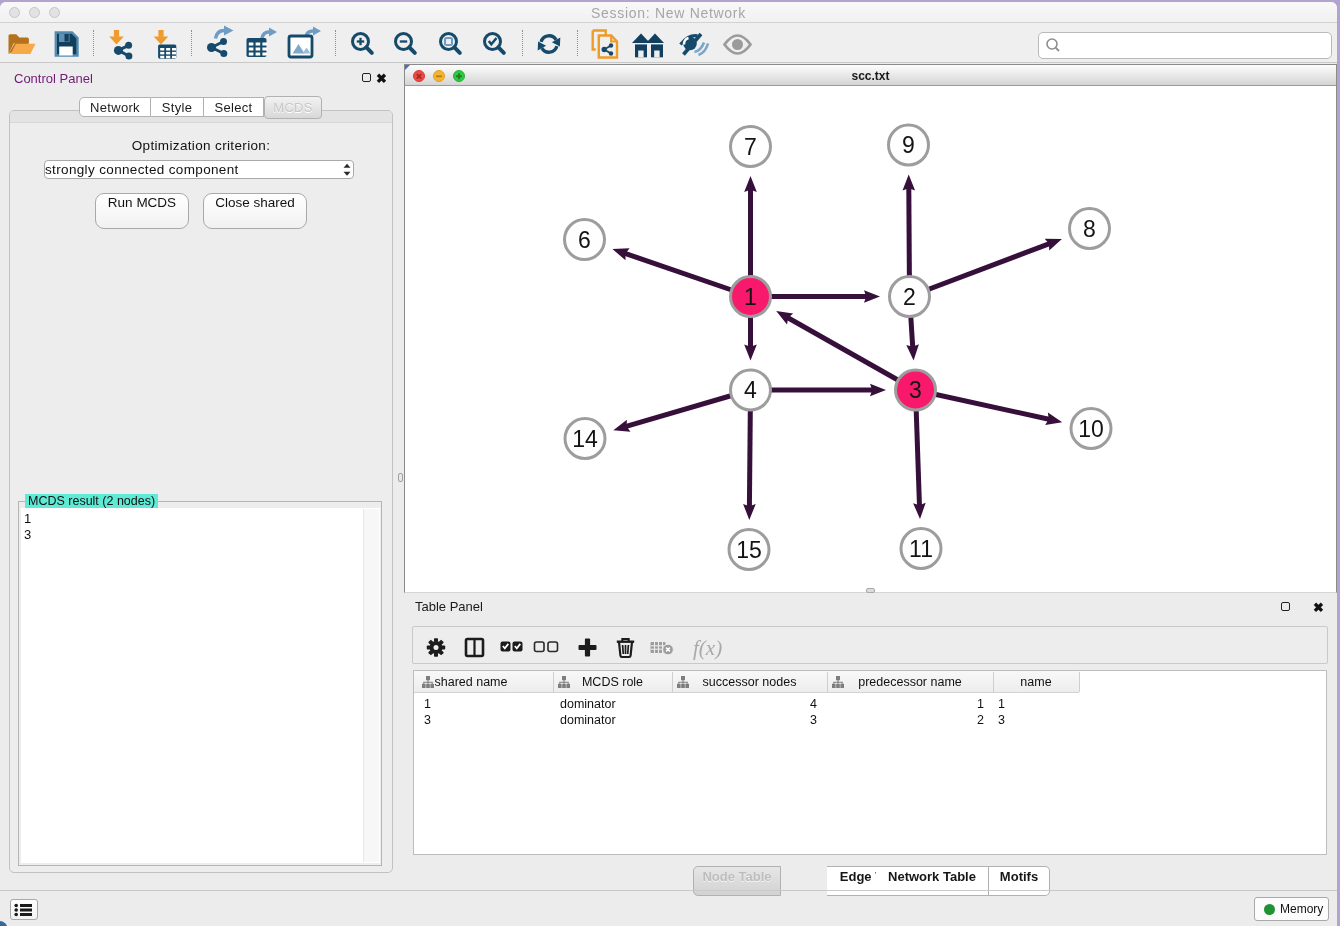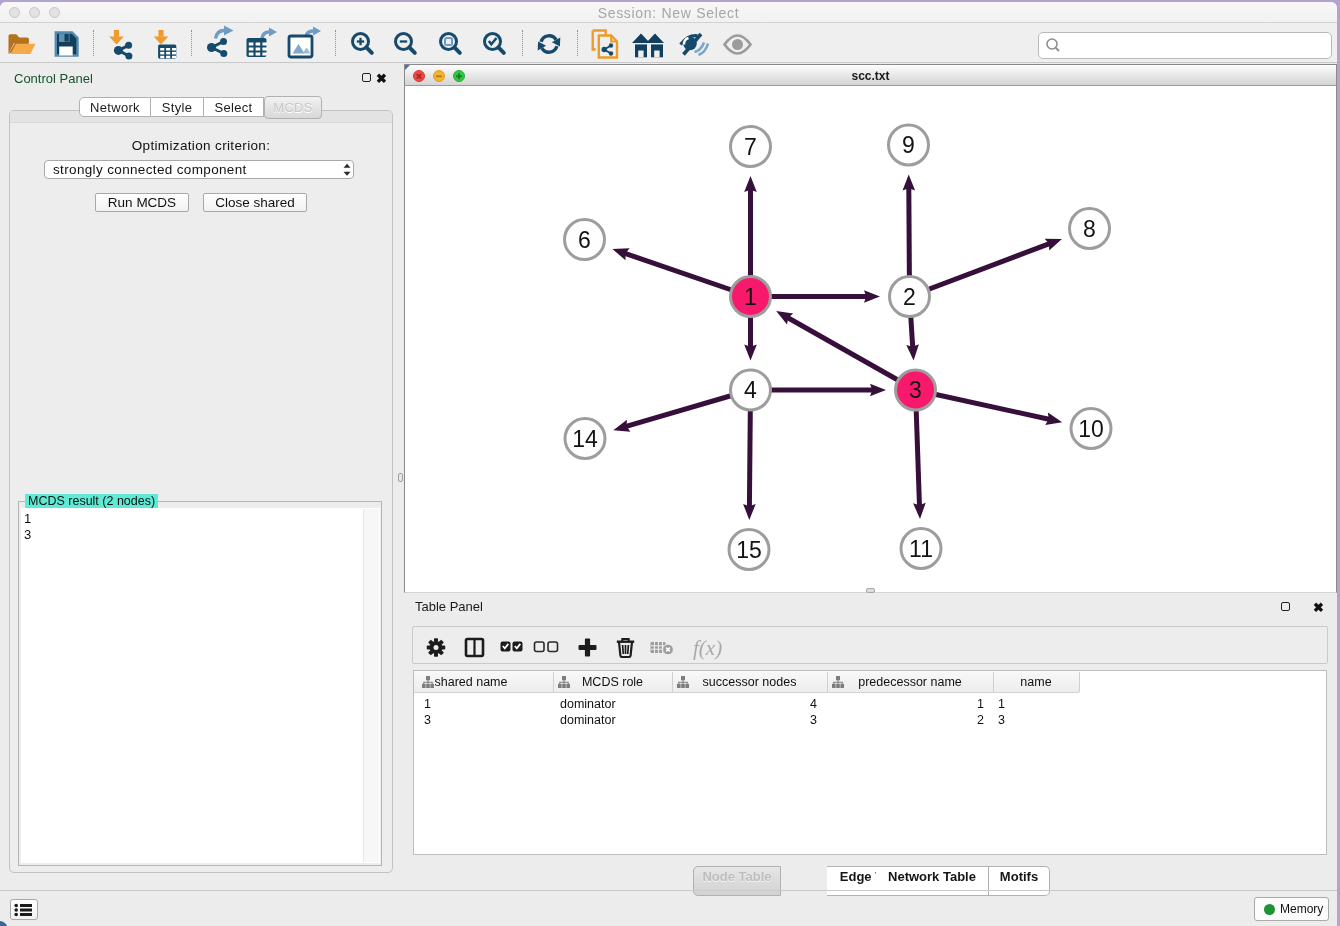--- a/index.html
+++ b/index.html
@@ -5,29 +5,29 @@
 body{background:#b2a4ce;font-family:"Liberation Sans",sans-serif;position:relative}
 .abs{position:absolute}
 #win{position:absolute;left:0;top:2px;width:1337px;height:924px;background:#ececec;border-radius:6px 6px 0 0}
 #titlebar{position:absolute;left:0;top:2px;width:1337px;height:21px;background:linear-gradient(#f8f8f8,#f1f1f1);border-bottom:1px solid #d2d2d2;border-radius:6px 6px 0 0}
 .tl{position:absolute;top:7px;width:11px;height:11px;border-radius:50%;background:#e3e1e3;border:1px solid #c8c6c8}
 #wtitle{position:absolute;top:4.5px;left:0;width:1337px;text-align:center;font-size:14px;letter-spacing:0.7px;color:#a6a6a6}
 #toolbar{position:absolute;left:0;top:23px;width:1337px;height:40px;background:#efefef;border-bottom:1px solid #c8c8c8}
 .tsep{position:absolute;top:30px;height:26px;width:0;border-left:1.5px dotted #8f8f8f}
 #search{position:absolute;left:1038px;top:32px;width:294px;height:27px;background:#fff;border:1px solid #b9b9b9;border-radius:5px}
 
-#cp-title{position:absolute;left:14px;top:71px;font-size:13px;color:#14532d}
+#cp-title{position:absolute;left:14px;top:71px;font-size:13px;color:#701a75}
 .winbtn-sq{position:absolute;width:9px;height:9px;border:1.6px solid #222;border-radius:2px;background:transparent}
 .winbtn-x{position:absolute;font-size:13px;font-weight:bold;color:#111;line-height:11px}
 .tab{position:absolute;top:97px;height:20px;background:#fff;border:1px solid #b1b1b1;font-size:13px;letter-spacing:0.3px;color:#1c1c1c;text-align:center;line-height:19px}
 #cpbody{position:absolute;left:9px;top:110px;width:384px;height:763px;background:#ededed;border:1px solid #c2c2c2;border-radius:5px}
 #cpstrip{position:absolute;left:10px;top:111px;width:382px;height:12px;background:#e3e3e3;border-bottom:1px solid #d8d8d8;border-radius:4px 4px 0 0}
 #optlabel{position:absolute;left:0px;top:138px;width:402px;text-align:center;font-size:13.5px;letter-spacing:0.35px;color:#111}
-#dropdown{position:absolute;left:44px;top:160px;width:310px;height:19px;background:#fff;border:1px solid #a9a9a9;border-radius:4px;font-size:13.5px;letter-spacing:0.35px;color:#111;line-height:17px;padding-left:8px}
-.btn{position:absolute;top:193px;height:19px;background:linear-gradient(#ffffff,#f1f1f1);border:1px solid #a9a9a9;border-radius:2px;font-size:13.5px;color:#111;text-align:center;line-height:17px}
+#dropdown{position:absolute;left:44px;top:160px;width:310px;height:19px;background:#fff;border:1px solid #a9a9a9;border-radius:4px;font-size:13.5px;letter-spacing:0.35px;color:#111;line-height:17px;padding-left:0}
+.btn{position:absolute;top:193px;height:36px;background:linear-gradient(#ffffff,#f1f1f1);border:1px solid #a9a9a9;border-radius:9px;font-size:13.5px;color:#111;text-align:center;line-height:17px}
 #fieldset{position:absolute;left:18px;top:501px;width:364px;height:365px;border:1px solid #b5b5b5}
 #fslabel{position:absolute;left:25px;top:494px;background:#5eead4;padding:0 3px;font-size:12.5px;color:#111}
 #fswhite{position:absolute;left:21px;top:508px;width:359px;height:355px;background:#fff}
 #fstrack{position:absolute;left:363px;top:509px;width:16px;height:353px;background:#f7f7f7;border-left:1px solid #e8e8e8}
 #fstext{position:absolute;left:24px;top:511px;font-size:13px;color:#111;line-height:16.4px}
 #cpgrip{position:absolute;left:398px;top:473px;width:5px;height:9px;background:#e8e8e8;border:1px solid #9f9f9f;border-radius:2px}
 
 #frame{position:absolute;left:404px;top:64px;width:933px;height:529px;border:1px solid #8a8a8a;border-bottom:1px solid #d5d5d5;background:#fff}
 #ftitle{position:absolute;left:404px;top:64px;width:933px;height:22px;background:linear-gradient(#fdfdfd,#d4d4d4);border:1px solid #8a8a8a;border-bottom:1px solid #9b9b9b}
 #ftext{position:absolute;left:404px;top:69px;width:933px;text-align:center;font-weight:bold;font-size:12px;color:#1a1a1a}
@@ -44,21 +44,21 @@
 .btab{position:absolute;top:866px;height:30px;background:#fff;border:1px solid #b1b1b1;font-size:13px;font-weight:bold;color:#161616;text-align:center;line-height:20px}
 #statusline{position:absolute;left:0;top:890px;width:1337px;border-top:1px solid #c9c9c9}
 #lbtn{position:absolute;left:10px;top:899px;width:28px;height:21px;background:linear-gradient(#fff,#f2f2f2);border:1px solid #a9a9a9;border-radius:3px}
 #membtn{position:absolute;left:1254px;top:897px;width:75px;height:24px;background:#fcfcfc;border:1px solid #a9a9a9;border-radius:3px;font-size:12px;color:#111;line-height:22px;text-align:left}
 </style></head><body>
 <div id="win"></div>
 <div id="titlebar"></div>
 <div class="tl" style="left:9px"></div>
 <div class="tl" style="left:29px"></div>
 <div class="tl" style="left:49px"></div>
-<div id="wtitle">Session: New Select</div>
+<div id="wtitle">Session: New Network</div>
 <div id="toolbar"></div>
 
 <svg class="abs" style="left:0;top:23px" width="1337" height="40" viewBox="0 0 1337 40">
 <g transform="translate(22,21)">
  <path d="M-13.5,10 V-8.2 q0,-1.6 1.6,-1.6 h6.2 l3,3.4 h8 q1.6,0 1.6,1.6 V-1 h-15 z" fill="#b4721d"></path>
  <path d="M-13.5,10 L-7.3,-1 h15 z" fill="#b4721d"></path>
  <path d="M-11.3,10 L-6.2,-0.2 h19.7 L8.4,10 z" fill="#f5a948"></path>
 </g>
 <g transform="translate(66,21)">
  <path d="M-10.2,-11.5 h16.2 l5.5,5.5 v17.5 h-21.7 z" fill="#123f5c" stroke="#548bb0" stroke-width="2.4"></path>

